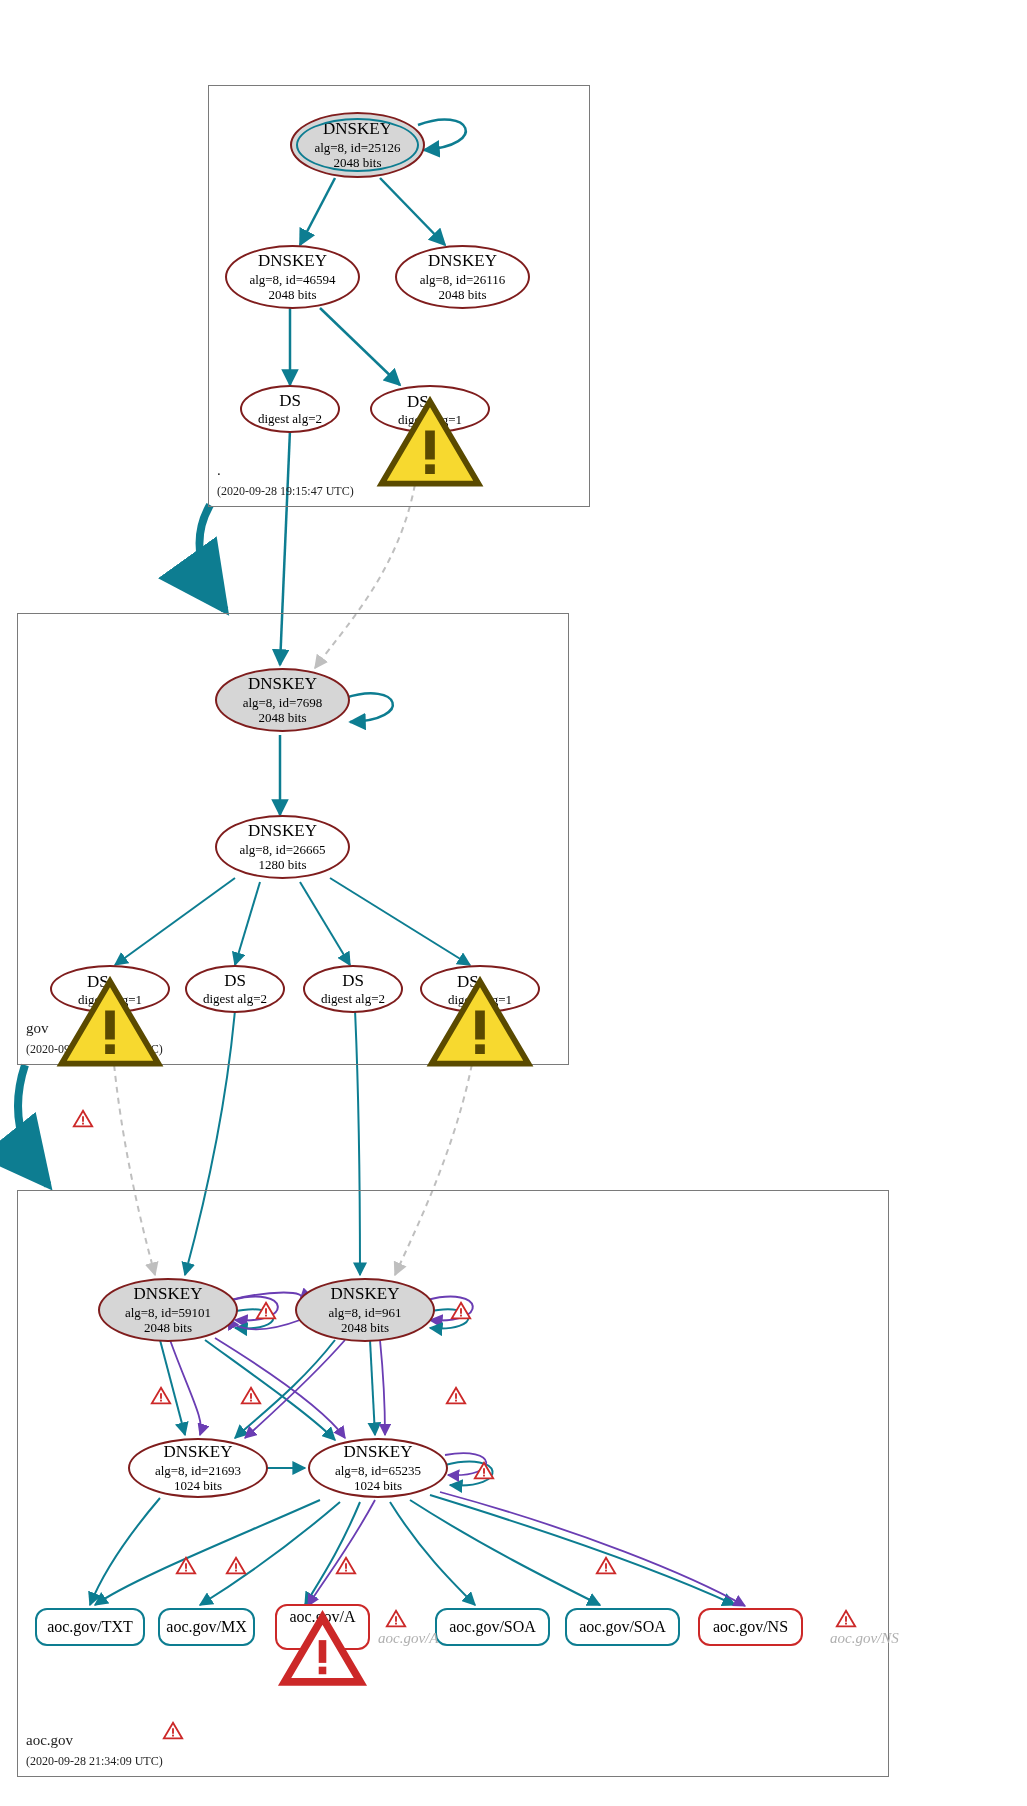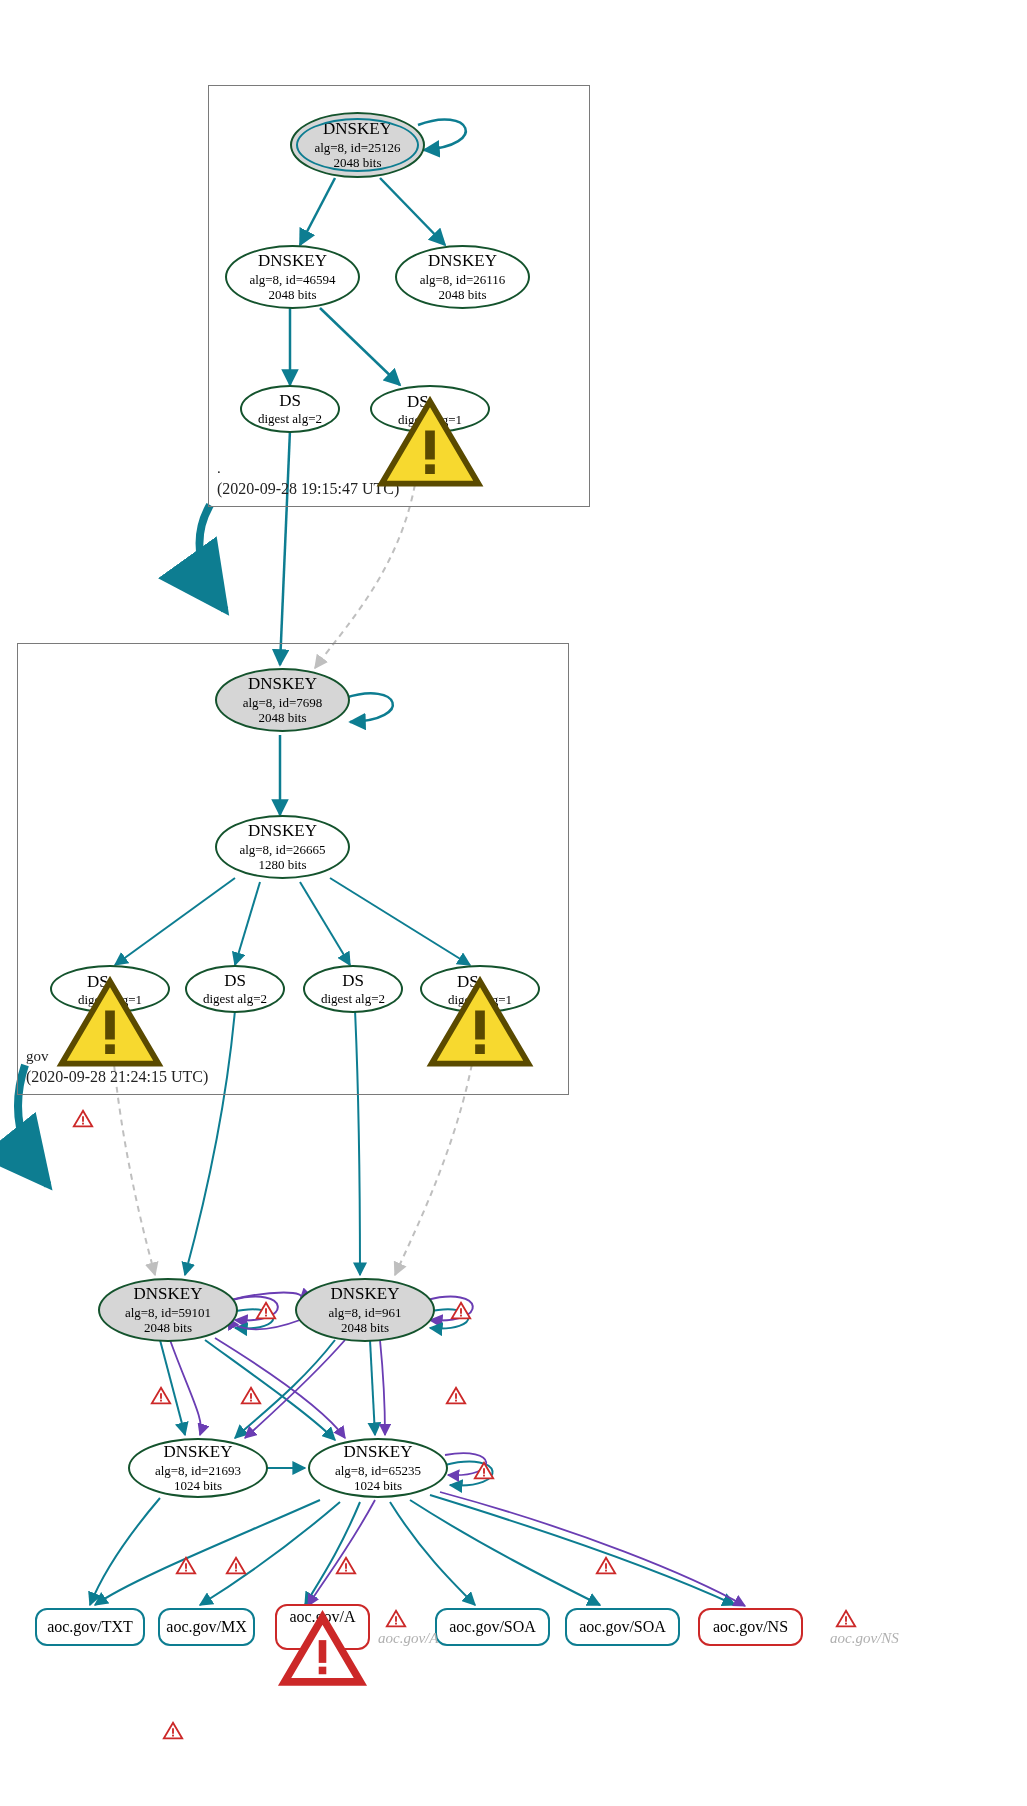--- a/index.html
+++ b/index.html
@@ -1,24 +1,24 @@
 <!DOCTYPE html>
 <html><head>
 <meta charset="utf-8">
 <style>
   html,body{margin:0;padding:0;background:#fff;font-family:Georgia,serif}
   .canvas{position:relative;width:1027px;height:1806px}
   svg{position:absolute;top:0;left:0}
   .zone{position:absolute;border:1px solid #7a7a7a;background:transparent}
   .zone-label{position:absolute;left:8px;bottom:6px;font-size:15px;color:#222;line-height:1.35}
-  .zone-label small{font-size:16px}
+  .zone-label small{font-size:12px}
   .node{position:absolute;text-align:center;font-size:15px;line-height:1.2;color:#000}
   .node .t{font-size:17px}
   .node .s{font-size:13px}
-  .ell{border:2px solid #14532d;border-radius:50%;background:#fff;display:flex;flex-direction:column;align-items:center;justify-content:center;padding:4px 6px;box-sizing:border-box}
+  .ell{border:2px solid #7f1d1d;border-radius:50%;background:#fff;display:flex;flex-direction:column;align-items:center;justify-content:center;padding:4px 6px;box-sizing:border-box}
   .ell.ksk{background:#d6d6d6}
   .ell.ksk.dbl::before{content:"";position:absolute;inset:4px;border:2px solid #0d7d91;border-radius:50%;pointer-events:none}
   .rr{position:absolute;border:2px solid #0d7d91;border-radius:12px;background:#fff;display:flex;align-items:center;justify-content:center;font-size:16px;padding:0 10px;box-sizing:border-box}
   .rr.err{border-color:#cc2828}
   .ghost{position:absolute;color:#b0b0b0;font-style:italic;font-size:15px}
   .warn-tri svg,.err-tri svg{width:100%;height:100%}
   .err-tri{position:absolute;width:22px;height:22px}
   .yw{display:inline-block;width:20px;height:20px;vertical-align:-3px}
 </style>
 </head>
@@ -102,24 +102,30 @@
   <path d="M375,1500 C345,1555 320,1585 308,1606" stroke="#6a3db3" stroke-width="1.8" fill="none" marker-end="url(#ah-purple)"></path>
   <path d="M440,1492 C580,1530 690,1575 745,1606" stroke="#6a3db3" stroke-width="1.8" fill="none" marker-end="url(#ah-purple)"></path>
 </svg>
 
 <div class="zone" style="left:208px;top:85px;width:380px;height:420px">
   <div class="zone-label">
     <span>.</span><br>
     <small>(2020-09-28 19:15:47 UTC)</small>
   </div>
 </div>
-<div class="zone" style="left:17px;top:643px;width:550px;height:450px">
+<div class="zone" style="left:17px;top:613px;width:550px;height:450px">
   <div class="zone-label">
     <span>gov</span><br>
     <small>(2020-09-28 21:24:15 UTC)</small>
+  </div>
+</div>
+<div class="zone" style="left:17px;top:1190px;width:870px;height:585px">
+  <div class="zone-label">
+    <span>aoc.gov</span><br>
+    <small>(2020-09-28 21:34:09 UTC)</small>
   </div>
 </div>
 
 <div class="node ell ksk dbl" style="left:290px;top:112px;width:135px;height:66px">
   <div class="t">DNSKEY</div>
   <div class="s">alg=8, id=25126</div>
   <div class="s">2048 bits</div>
 </div>
 <div class="node ell" style="left:225px;top:245px;width:135px;height:64px">
   <div class="t">DNSKEY</div>

